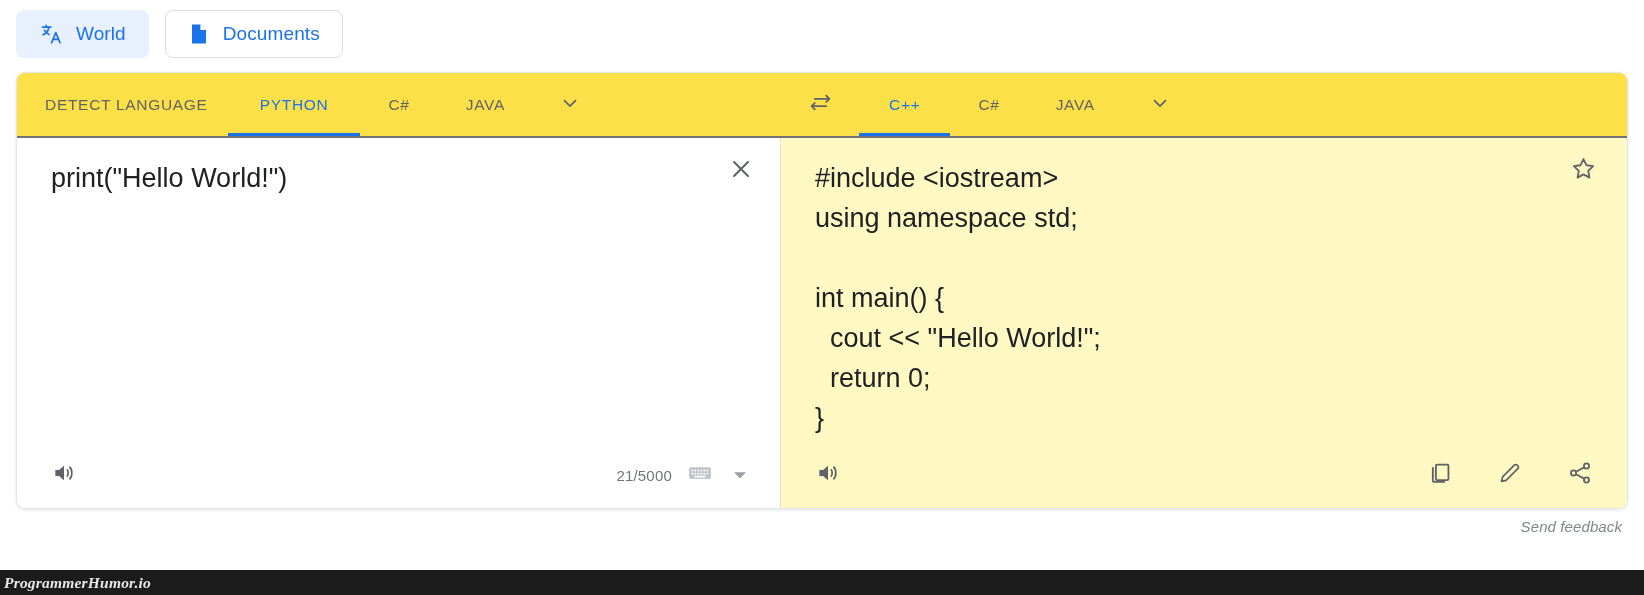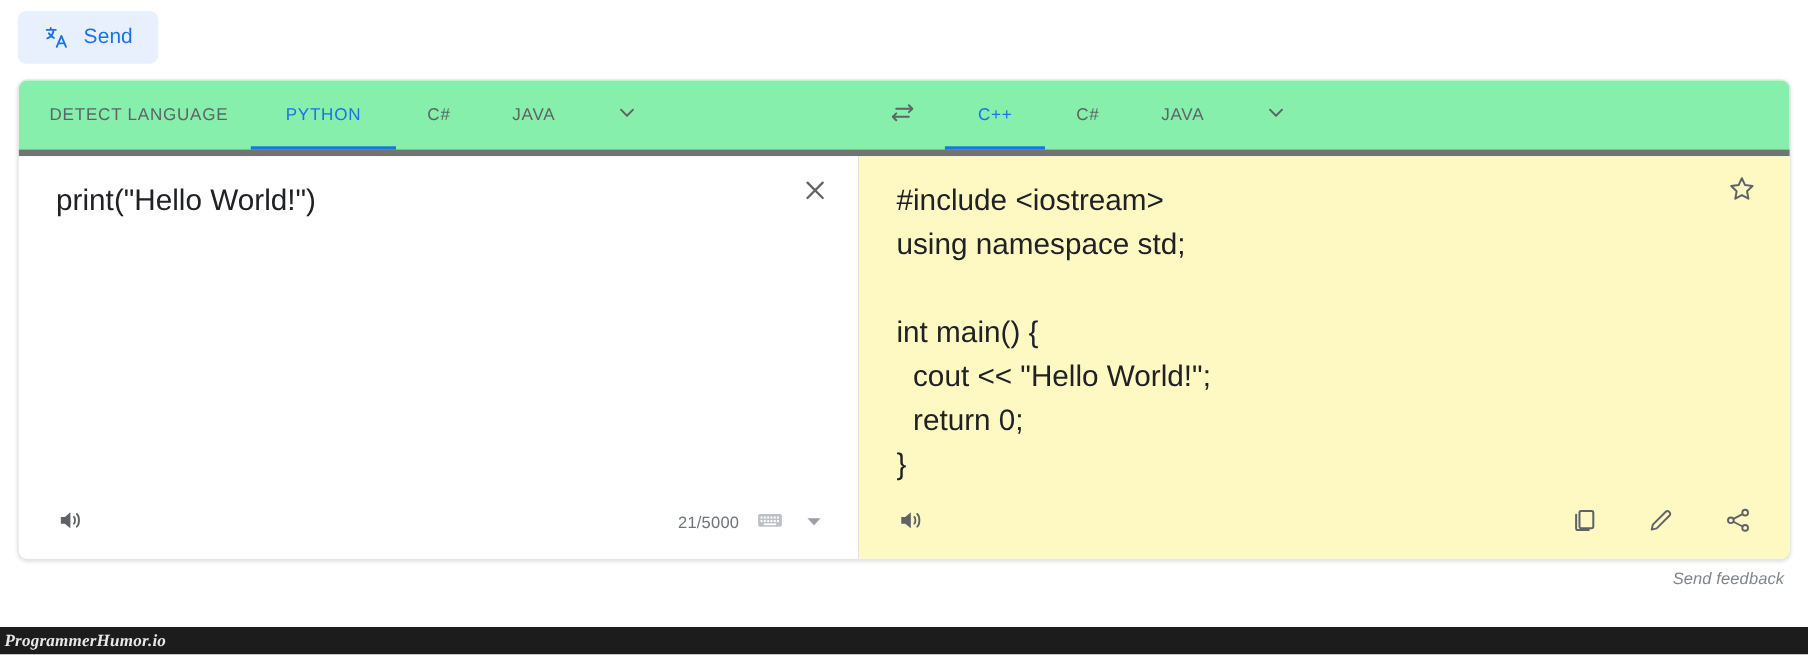--- a/index.html
+++ b/index.html
@@ -63,22 +63,22 @@
     overflow: hidden;
     display: flex;
     flex-direction: column;
   }
 
   
   .lang-strip {
     display: flex;
     height: 63px;
     flex: 0 0 63px;
-    border-bottom: 6px solid #737373;
-    background: #86efac;
+    border-bottom: 2px solid #737373;
+    background: #fde047;
     position: relative;
   }
   .lang-side {
     display: flex;
     align-items: stretch;
     position: relative;
   }
   .lang-side.left { width: 764px; }
   .lang-side.right { flex: 1; }
 
@@ -259,23 +259,32 @@
 
 <div class="mode-bar">
 
   <div class="mode-btn active">
     <span>
       <svg width="24" height="24" viewBox="0 0 24 24" fill="none">
         <path d="M3.5 5.2h8.2M7.1 3.4v1.8M9.6 5.2c0 3.4-2.4 6.3-5.6 7.6M5.4 8.2c1 1.9 2.6 3.4 4.6 4.3" stroke="#1a73e8" stroke-width="1.7" stroke-linecap="round" stroke-linejoin="round"></path>
         <path d="M12.6 20.6l4.2-10 4.2 10M14.3 17.4h5.1" stroke="#1a73e8" stroke-width="1.7" stroke-linecap="round" stroke-linejoin="round"></path>
       </svg>
     </span>
-    <span>Send</span>
+    <span>World</span>
   </div>
 
+  <div class="mode-btn inactive">
+    <span>
+      <svg width="22" height="24" viewBox="0 0 22 24" fill="none">
+        <path d="M4 2.4h8.4L18 8v13.6H4V2.4z" fill="#1a73e8"></path>
+        <path d="M12.4 2.4V8H18" fill="#ffffff"></path>
+      </svg>
+    </span>
+    <span>Documents</span>
+  </div>
 
 </div>
 
 <div class="card">
 
   <div class="lang-strip">
 
     <div class="lang-side left">
       <div class="lang-tab" style="padding-left:28px;">
         <span>DETECT LANGUAGE</span>

